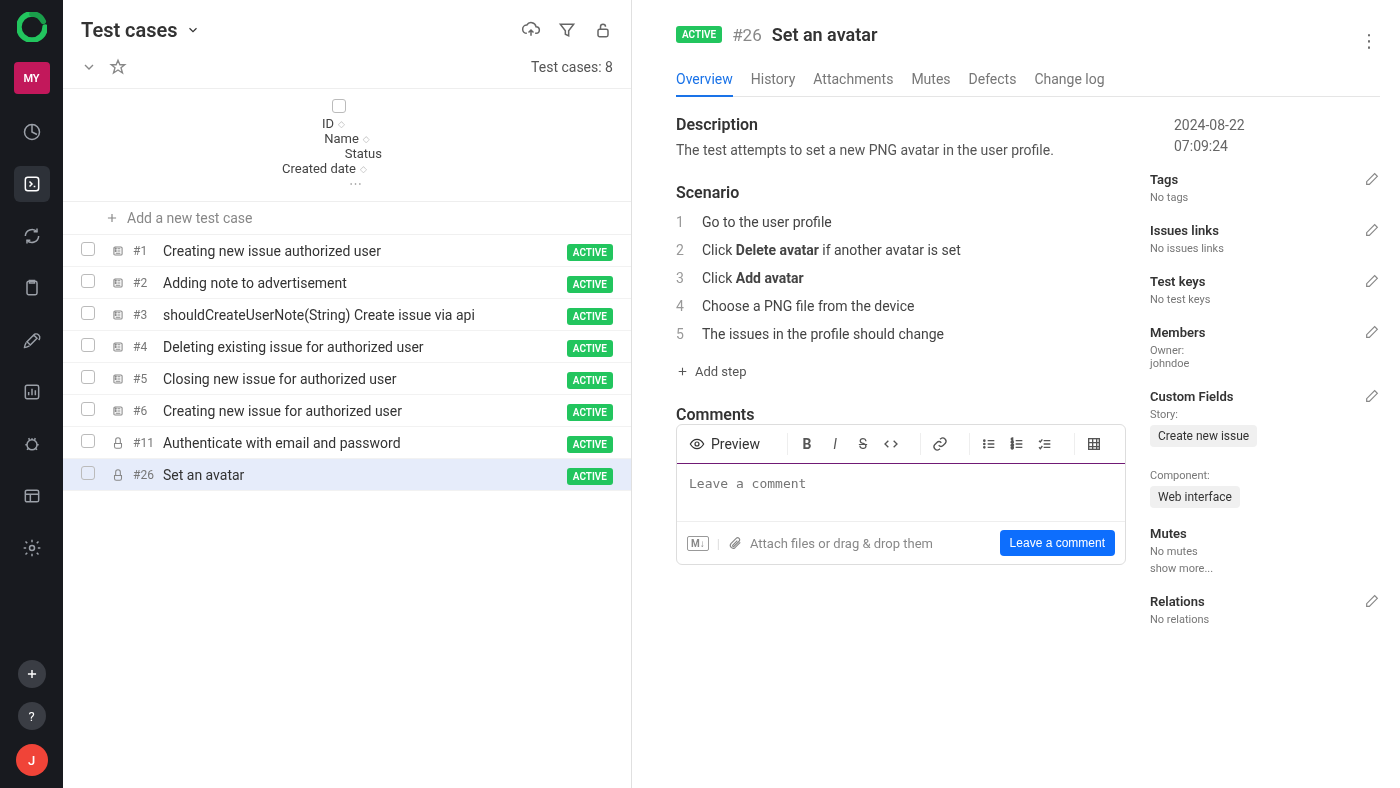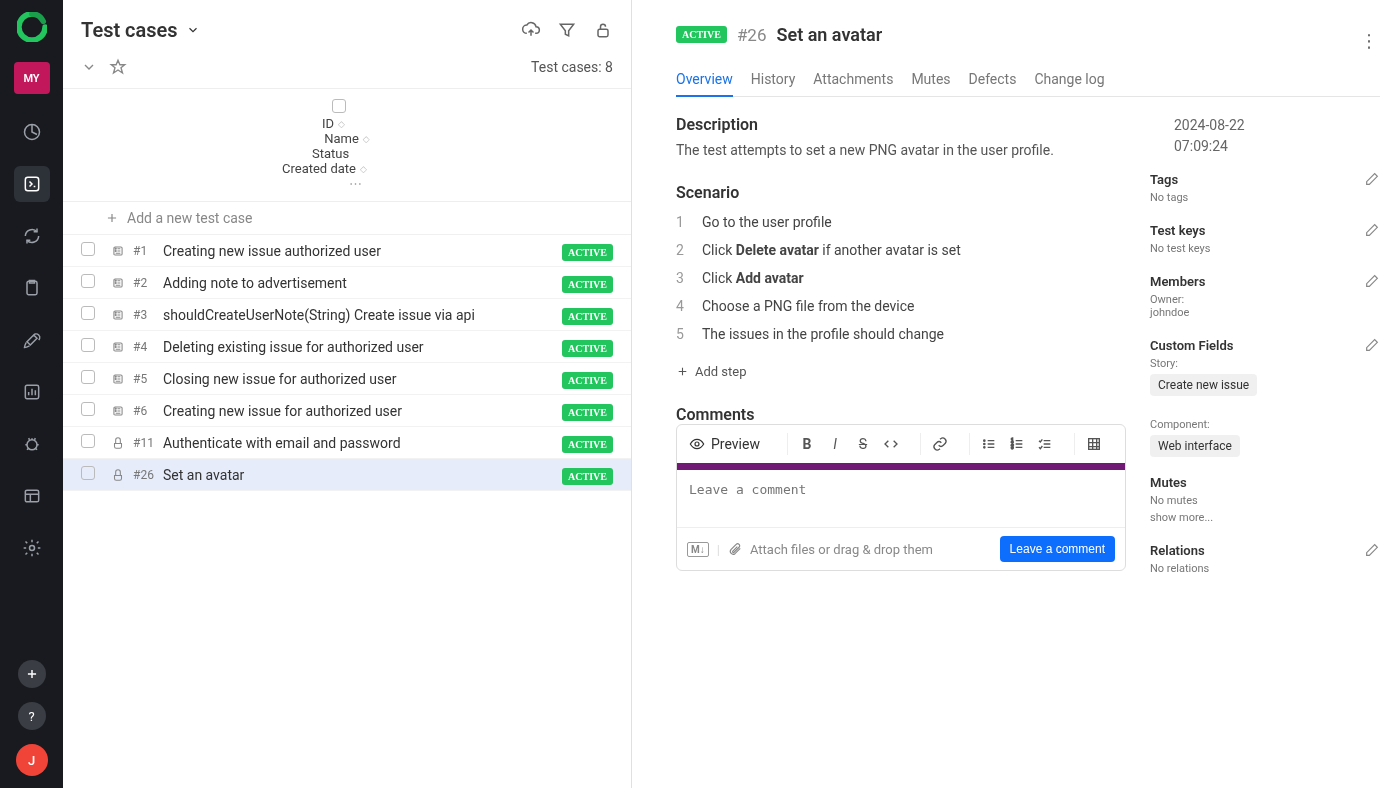--- a/index.html
+++ b/index.html
@@ -22,32 +22,32 @@
 .mid-panel { width: 569px; border-right: 1px solid #e0e0e0; display: flex; flex-direction: column; }
 .mid-header { padding: 18px 18px 12px 18px; display: flex; align-items: center; justify-content: space-between; }
 .mid-title { font-size: 20px; font-weight: 600; display: flex; align-items: center; gap: 8px; }
 .mid-icons { display: flex; gap: 16px; color: #666; }
 .mid-subheader { padding: 4px 18px 12px 18px; display: flex; align-items: center; justify-content: space-between; color: #555; }
 .sub-left { display: flex; gap: 12px; align-items: center; color: #888; }
 .table-header { display: flex; align-items: center; padding: 10px 18px; border-bottom: 1px solid #eee; border-top: 1px solid #eee; color: #444; font-size: 13px; flex-direction: column; }
 .th-check { width: 30px; }
 .th-id { width: 50px; display: flex; align-items: center; gap: 4px; }
 .th-name { flex: 1; display: flex; align-items: center; gap: 4px; }
-.th-status { width: 70px; }
+.th-status { width: 70px; text-align: right; }
 .th-created { width: 130px; display: flex; align-items: center; gap: 4px; }
 .th-more { width: 30px; text-align: right; color: #999; }
 .add-row { padding: 8px 18px 8px 42px; color: #888; display: flex; align-items: center; gap: 8px; border-bottom: 1px solid #f0f0f0; cursor: pointer; }
 .tc-row { display: flex; align-items: center; padding: 7px 18px; border-bottom: 1px solid #f2f2f2; cursor: pointer; }
 .tc-row.selected { background: #e6ecfa; }
 .tc-check { width: 30px; }
 .tc-icon { width: 22px; display: flex; align-items: center; color: #888; }
 .tc-id { width: 30px; color: #777; font-size: 12px; }
 .tc-name { flex: 1; color: #333; font-size: 14px; }
 .tc-status { }
-.badge { background: #22c55e; color: #fff; font-size: 10px; font-weight: 600; padding: 3px 6px; border-radius: 3px; font-family: Liberation Serif, serif; }
+.badge { background: #22c55e; color: #fff; font-size: 10px; font-weight: 600; padding: 3px 6px; border-radius: 3px; }
 .checkbox { width: 14px; height: 14px; border: 1.5px solid #bbb; border-radius: 3px; display: inline-block; }
 .sort-arrows { font-size: 9px; color: #bbb; line-height: 8px; }
 
 
 .right-panel { flex: 1; padding: 24px 20px 20px 44px; overflow-y: auto; position: relative; }
 .detail-header { display: flex; align-items: center; gap: 10px; margin-bottom: 20px; }
 .detail-id { color: #888; font-size: 17px; }
 .detail-title { font-size: 18px; font-weight: 600; }
 .more-menu { position: absolute; right: 22px; top: 30px; color: #666; cursor: pointer; font-size: 18px; }
 .tabs { display: flex; gap: 18px; border-bottom: 1px solid #e5e5e5; margin-bottom: 18px; }
@@ -60,21 +60,21 @@
 
 .section-title { font-size: 16px; font-weight: 600; margin-bottom: 6px; position: relative; }
 .desc-text { color: #555; margin-bottom: 22px; line-height: 1.5; }
 .steps { margin-bottom: 12px; }
 .step { display: flex; gap: 12px; padding: 6px 0; color: #444; }
 .step-num { width: 14px; color: #999; }
 .step-text { flex: 1; }
 .add-step { display: flex; align-items: center; gap: 6px; color: #555; cursor: pointer; font-size: 13px; padding: 4px 0; margin-bottom: 22px; }
 
 .comment-box { border: 1px solid #ddd; border-radius: 6px; overflow: hidden; }
-.comment-toolbar { display: flex; align-items: center; padding: 8px 12px; border-bottom: 7px solid #701a75; gap: 10px; justify-content: center; }
+.comment-toolbar { display: flex; align-items: center; padding: 8px 12px; border-bottom: 1px solid #701a75; gap: 10px; justify-content: center; }
 .preview-btn { display: flex; align-items: center; gap: 6px; color: #333; font-size: 14px; margin-right: auto; }
 .tb-group { display: flex; gap: 6px; padding: 0 8px; border-left: 1px solid #eee; }
 .tb-icon { width: 22px; height: 22px; display: flex; align-items: center; justify-content: center; color: #555; cursor: pointer; }
 .comment-input { width: 100%; border: none; padding: 12px; font-family: monospace; font-size: 13px; color: #888; resize: none; min-height: 52px; outline: none; }
 .comment-footer { display: flex; align-items: center; justify-content: space-between; padding: 8px 10px; border-top: 1px solid #eee; }
 .attach-hint { display: flex; align-items: center; gap: 8px; color: #888; font-size: 13px; }
 .leave-btn { background: #0d6efd; color: #fff; border: none; padding: 6px 10px; border-radius: 4px; font-size: 12px; cursor: pointer; }
 
 .side-block { margin-bottom: 18px; }
 .side-heading { font-size: 13px; font-weight: 600; display: flex; align-items: center; justify-content: space-between; margin-bottom: 4px; }
@@ -481,20 +481,31 @@
               <span class="edit-icon">
                 <svg width="16" height="16" viewBox="0 0 24 24" fill="none" stroke="currentColor" stroke-width="1.8">
                   <path d="M4 20h4L20 8l-4-4L4 16v4z"></path>
                 </svg>
               </span>
             </div>
           <div class="side-value">No tags</div>
         </div>
         <div class="side-block">
           <div class="side-heading">
+              <span>Issues links</span>
+              <span class="edit-icon">
+                <svg width="16" height="16" viewBox="0 0 24 24" fill="none" stroke="currentColor" stroke-width="1.8">
+                  <path d="M4 20h4L20 8l-4-4L4 16v4z"></path>
+                </svg>
+              </span>
+            </div>
+          <div class="side-value">No issues links</div>
+        </div>
+        <div class="side-block">
+          <div class="side-heading">
               <span>Test keys</span>
               <span class="edit-icon">
                 <svg width="16" height="16" viewBox="0 0 24 24" fill="none" stroke="currentColor" stroke-width="1.8">
                   <path d="M4 20h4L20 8l-4-4L4 16v4z"></path>
                 </svg>
               </span>
             </div>
           <div class="side-value">No test keys</div>
         </div>
         <div class="side-block">

